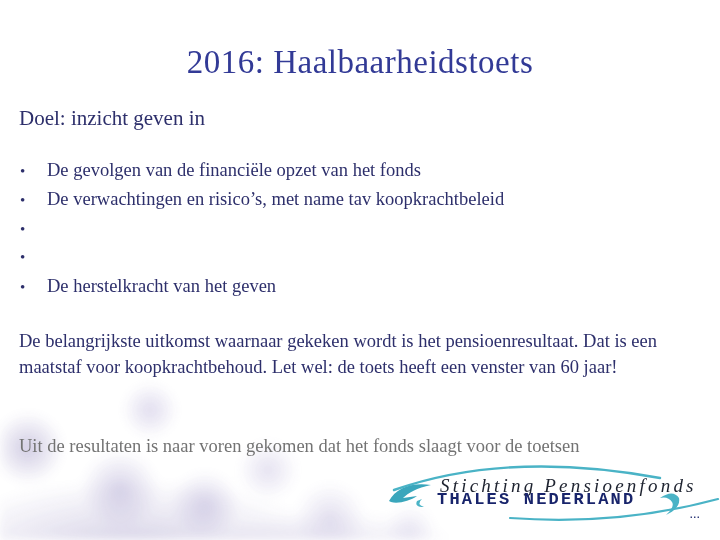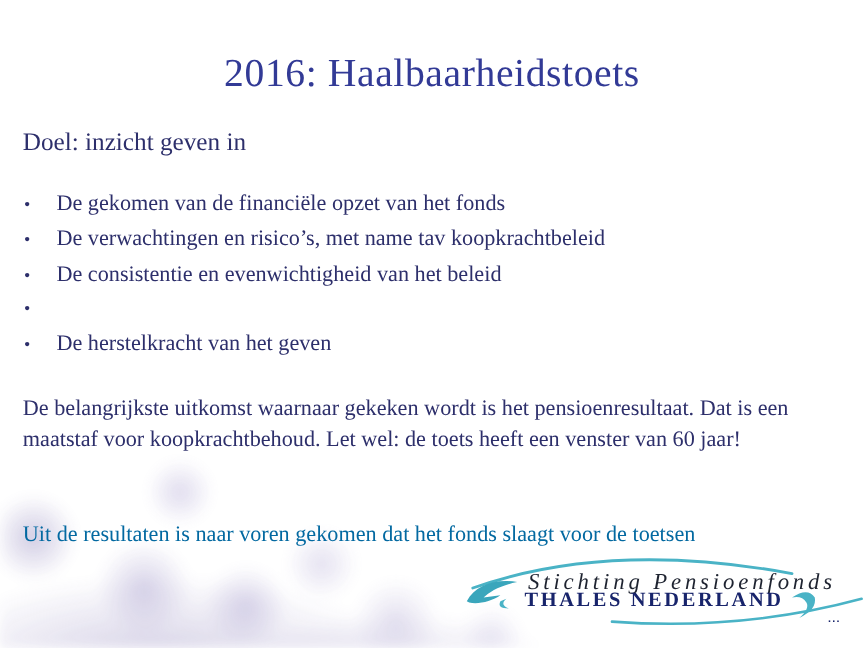--- a/index.html
+++ b/index.html
@@ -70,42 +70,42 @@
     font-size: 18.5px;
     line-height: 26px;
     color: #2D2F6B;
     font-family: Liberation Serif, serif;
   }
   .closing {
     position: absolute;
     top: 436px; left: 19px;
     width: 660px;
     font-size: 18.5px;
-    color: #0369a1;
+    color: #737373;
   }
   .logo {
     position: absolute;
     left: 388px; top: 458px;
     width: 332px; height: 66px;
   }
   .logo svg { position: absolute; left: 0; top: 0; }
   .logo-line1 {
     position: absolute;
     left: 52px; top: 17px;
     font-family: "Liberation Serif", serif;
     font-style: italic;
     font-size: 19px;
     letter-spacing: 3.2px;
     color: #1E2330;
     white-space: nowrap;
   }
   .logo-line2 {
     position: absolute;
     left: 49px; top: 32px;
-    font-family: Liberation Serif, serif;
+    font-family: Liberation Mono, monospace;
     font-weight: bold;
     font-size: 17px;
     letter-spacing: 2.2px;
     color: #18246B;
     white-space: nowrap;
   }
   .footer-mark {
     position: absolute;
     left: 690px; top: 510px;
     font-family: "Liberation Sans", sans-serif;
@@ -122,29 +122,28 @@
 
   <div class="bg-photo"></div>
 
   <div class="title">2016: Haalbaarheidstoets</div>
 
   <div class="intro">Doel: inzicht geven in</div>
 
   <ul class="bullets">
     <li>
       <span class="dot">•</span>
-      <span>De gekomen van de financiële opzet van het fonds</span>
+      <span>De gevolgen van de financiële opzet van het fonds</span>
     </li>
     <li>
       <span class="dot">•</span>
       <span>De verwachtingen en risico’s, met name tav koopkrachtbeleid</span>
     </li>
     <li>
       <span class="dot">•</span>
-      <span>De consistentie en evenwichtigheid van het beleid</span>
     </li>
     <li>
       <span class="dot">•</span>
     </li>
     <li>
       <span class="dot">•</span>
       <span>De herstelkracht van het geven</span>
     </li>
   </ul>
 

